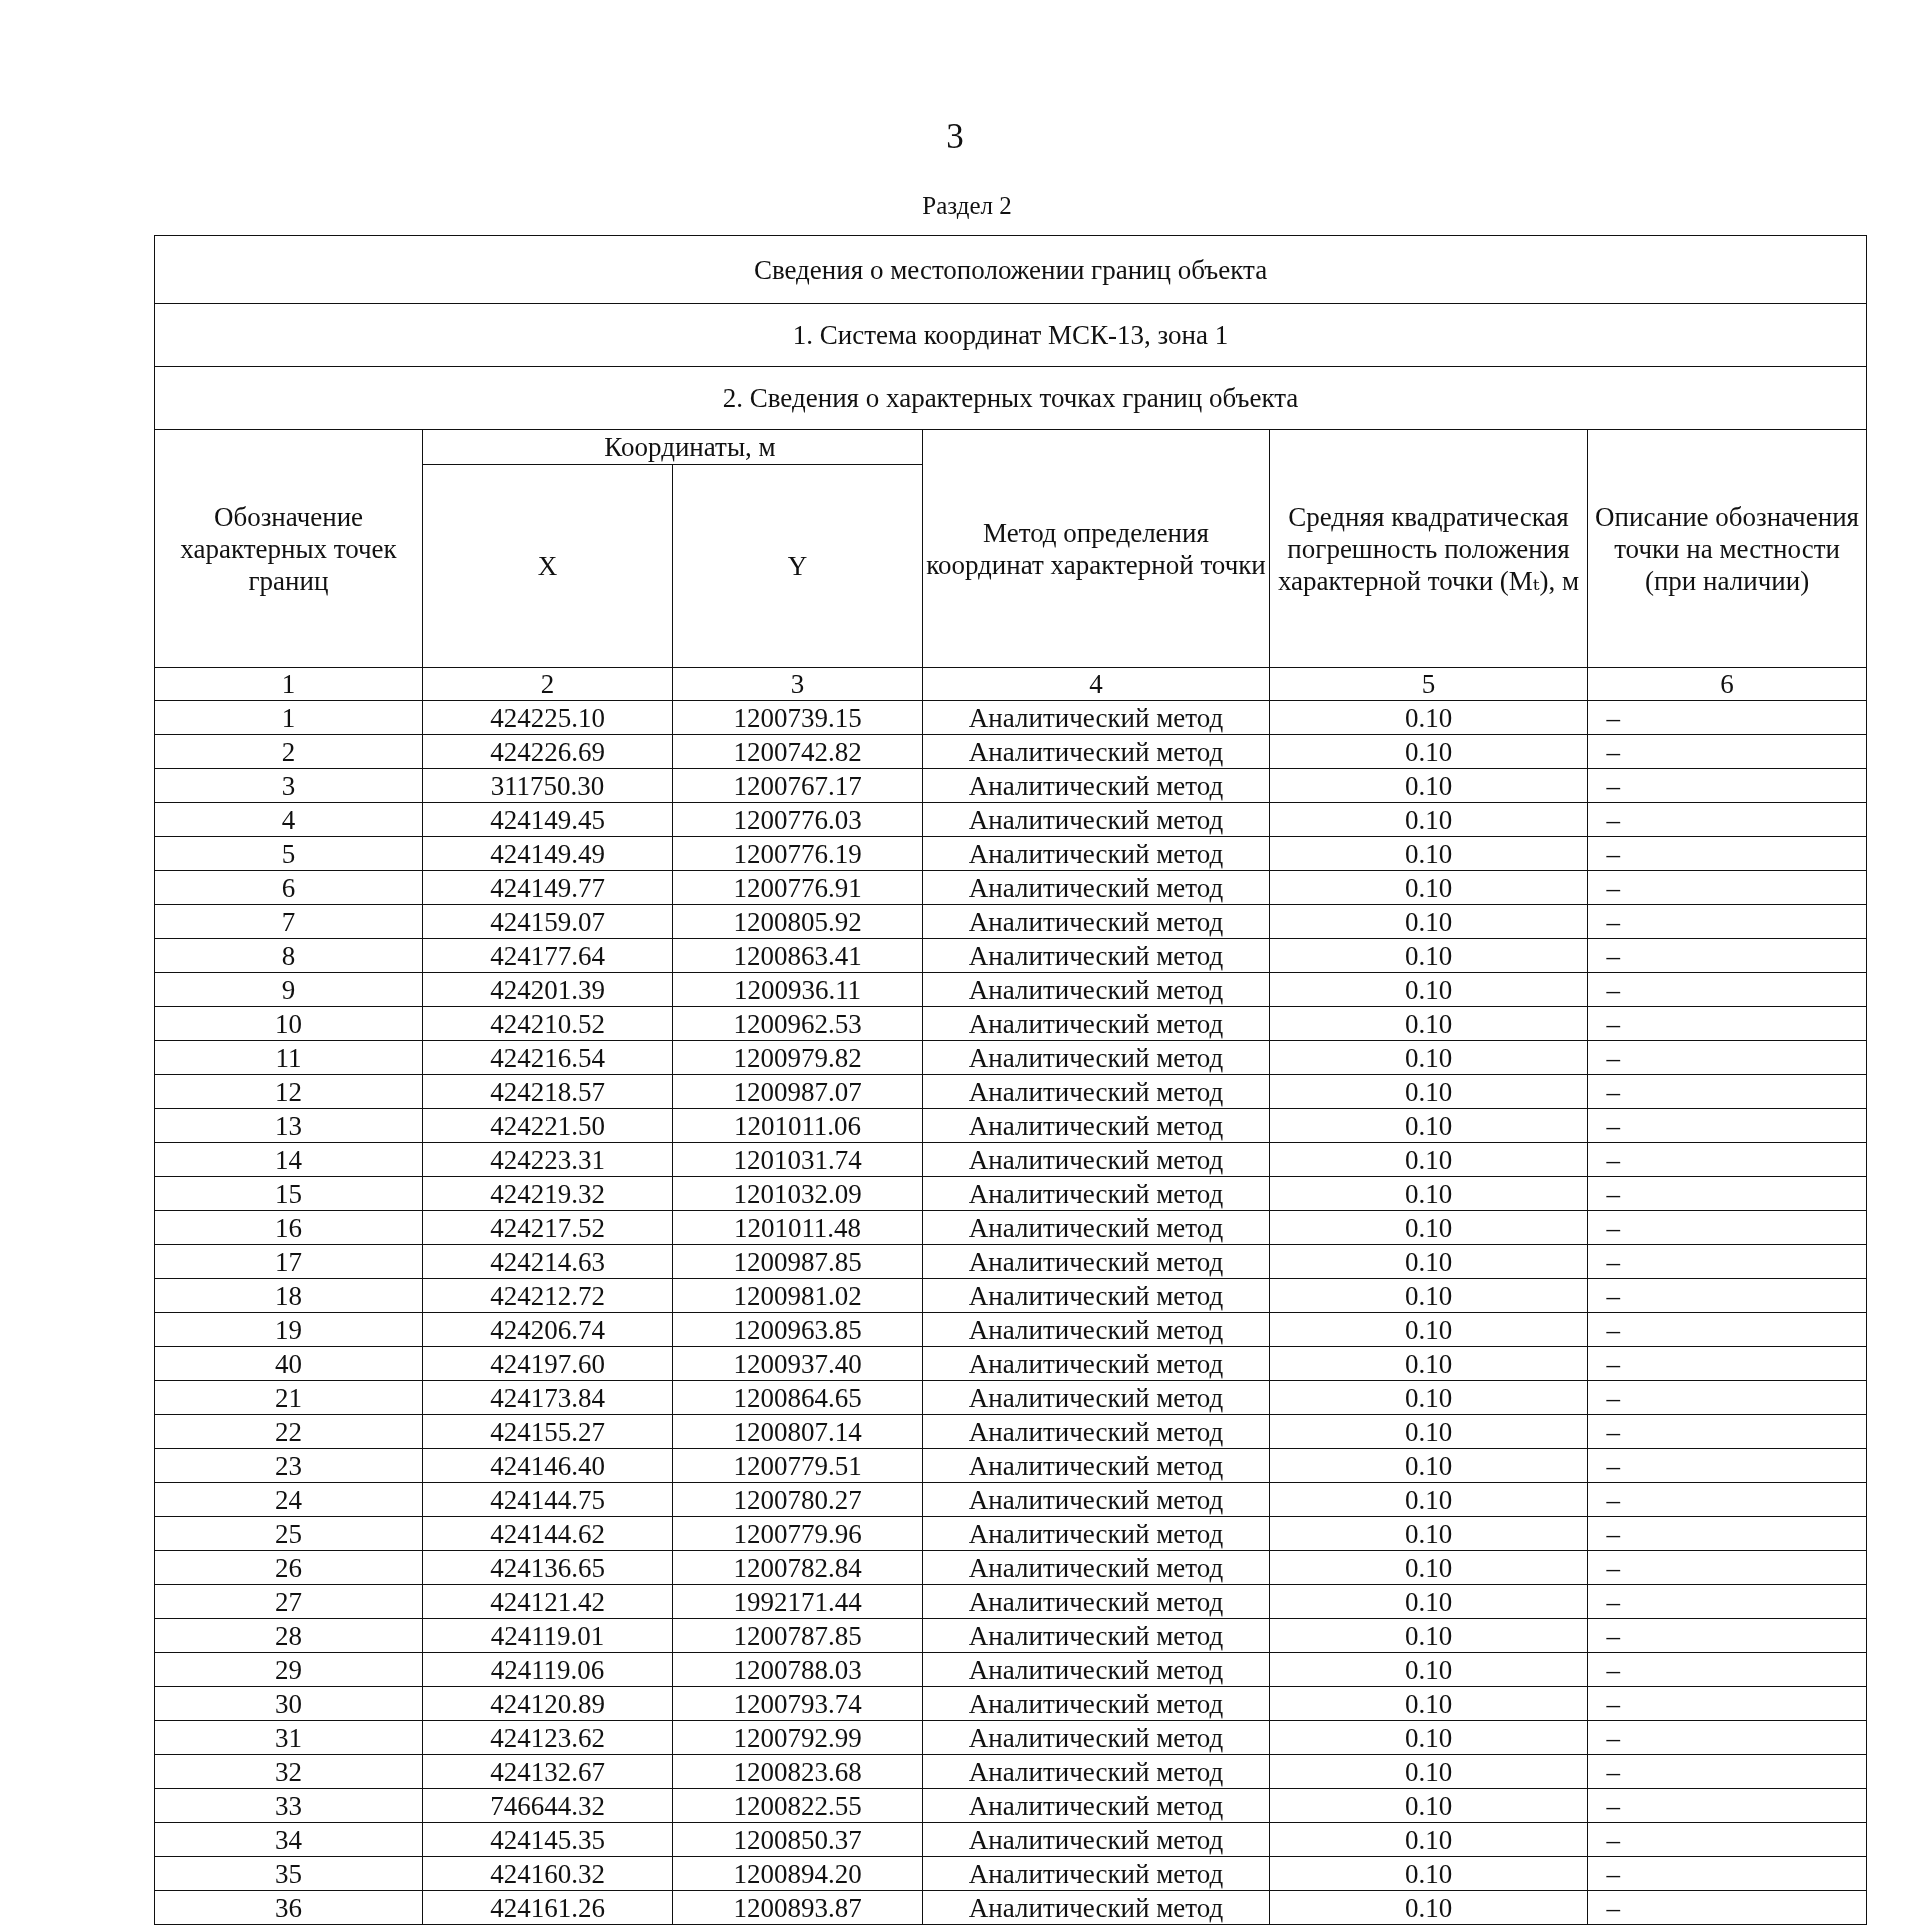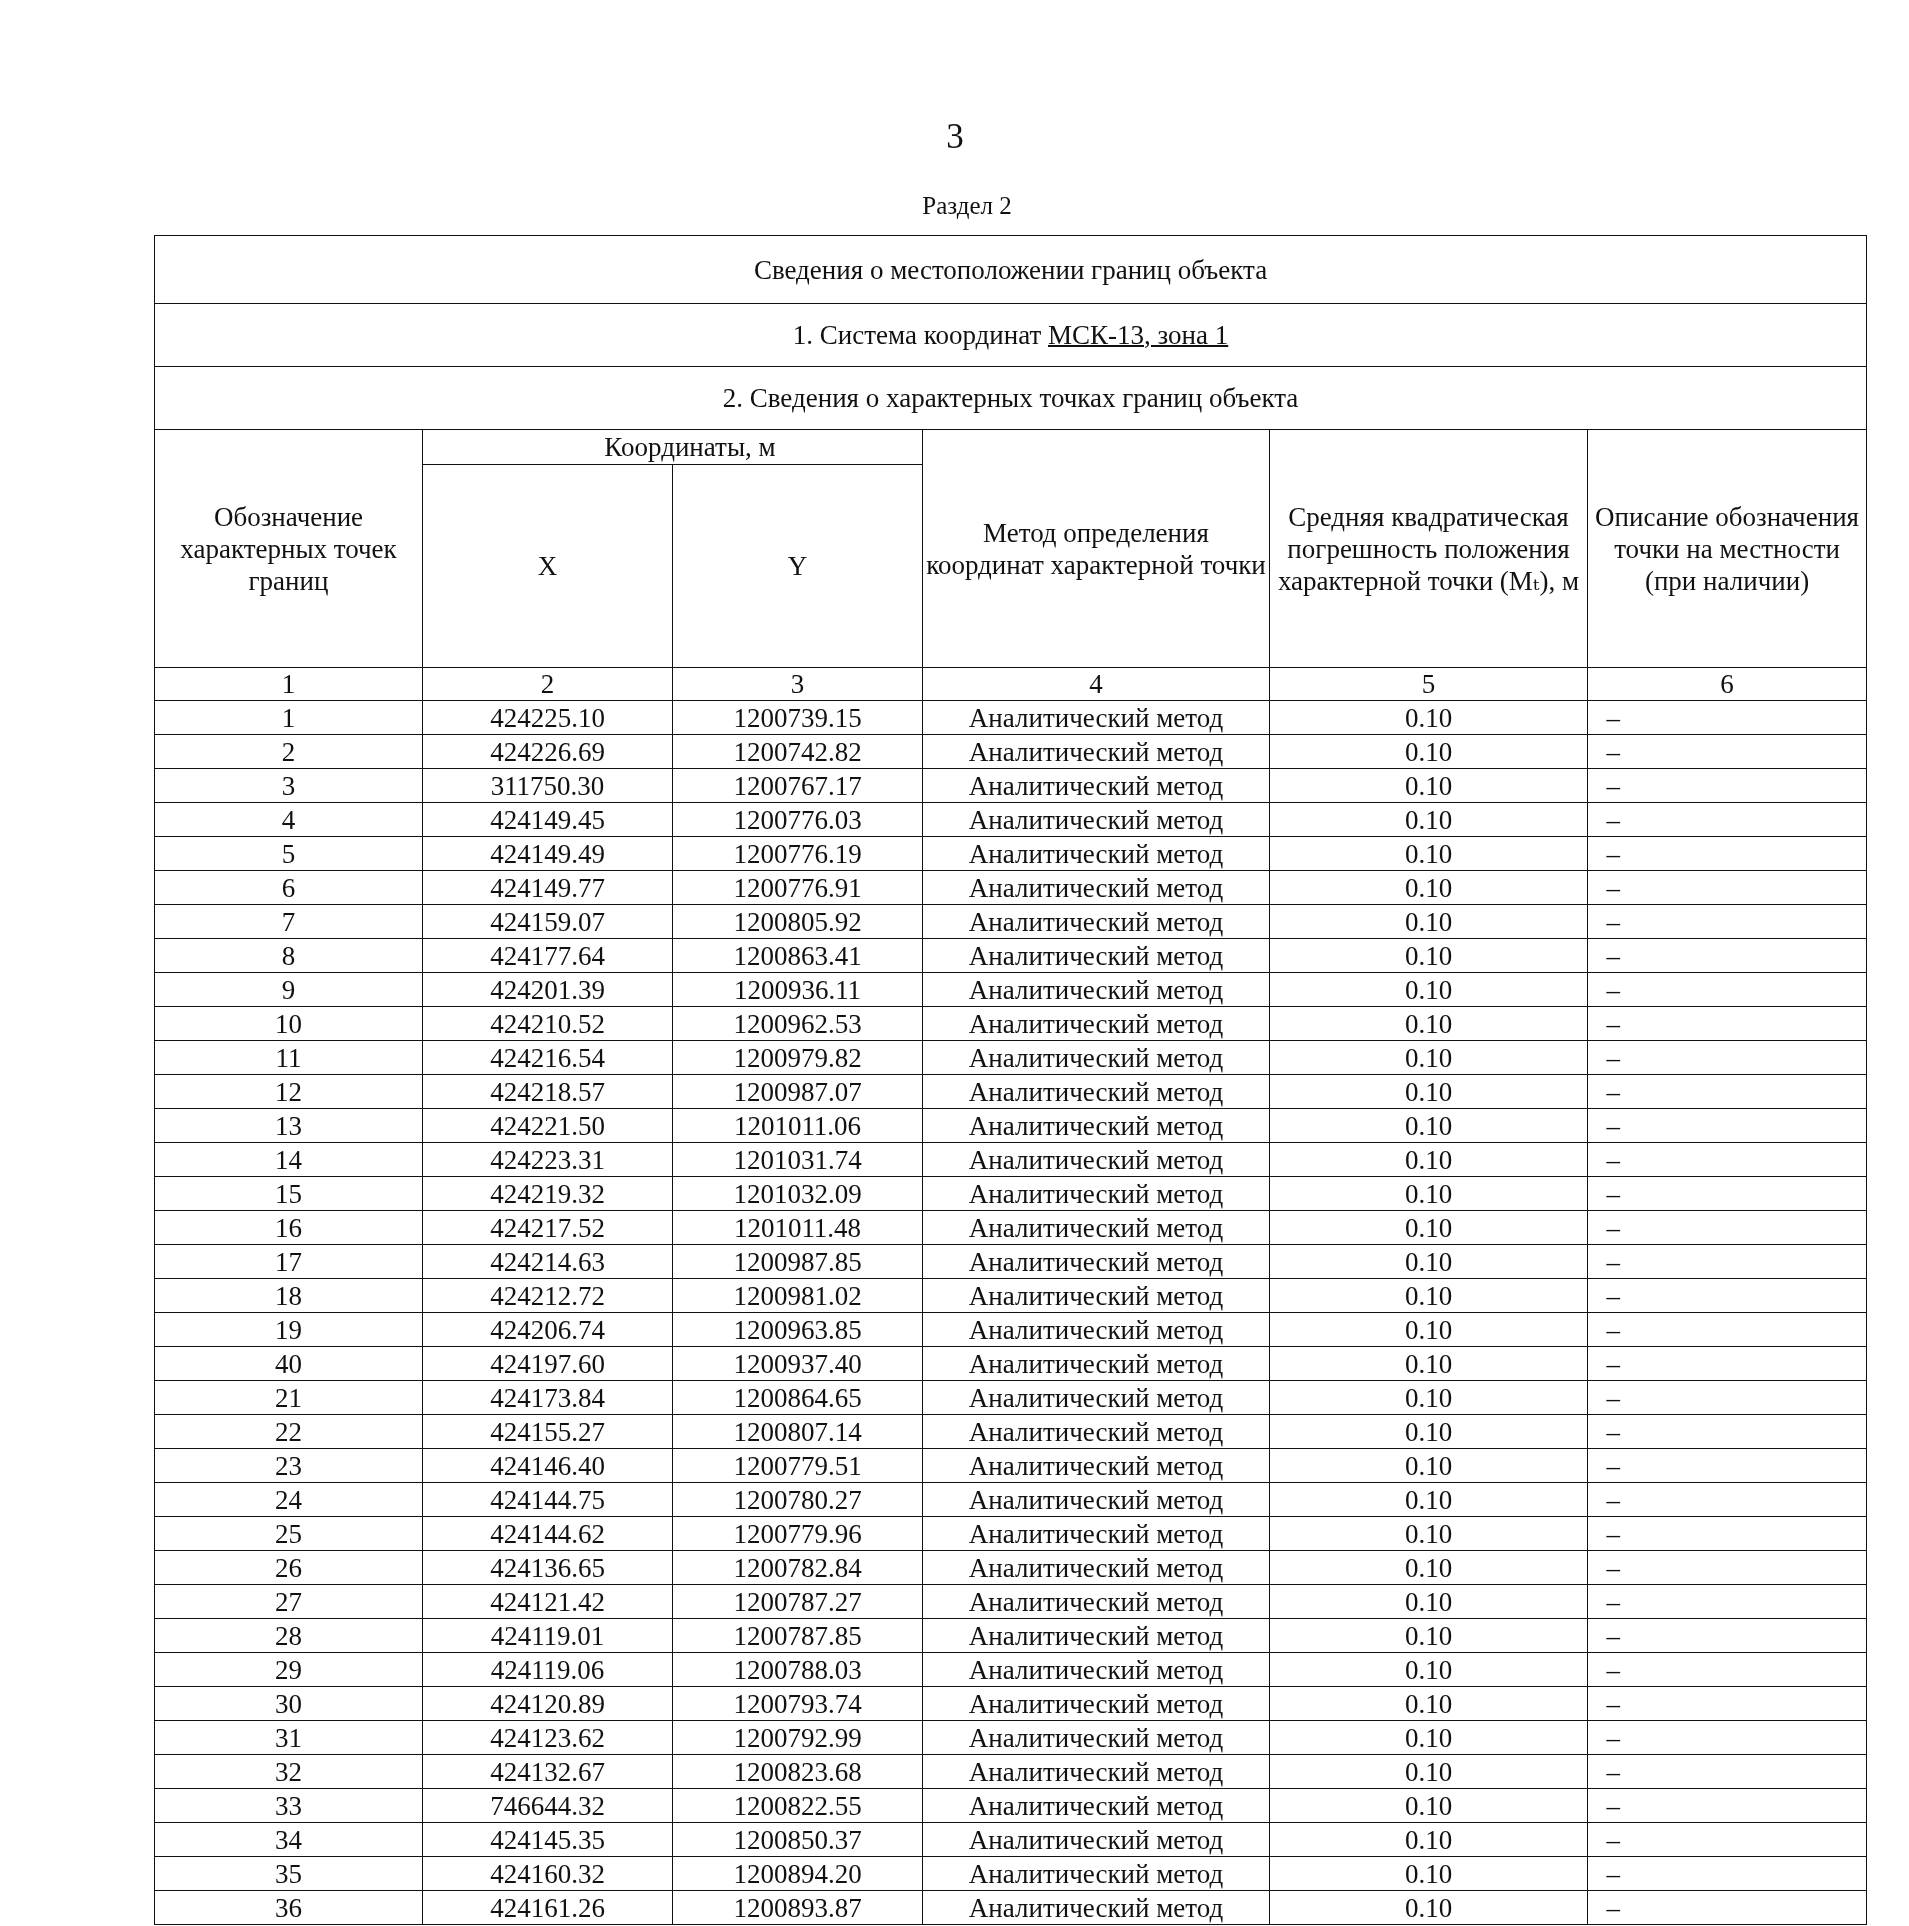--- a/index.html
+++ b/index.html
@@ -10,21 +10,21 @@
   .section-title { position: absolute; left: 12px; width: 1910px; top: 185px; text-align: center;
                    font-size: 25px; line-height: 42px; }
   table.main { position: absolute; left: 154px; top: 235px; width: 1712px;
                border-collapse: collapse; table-layout: fixed; }
   table.main td, table.main th { border: 1.9px solid #111; padding: 0; font-weight: normal;
                font-size: 27px; line-height: 32px; text-align: center; vertical-align: middle; }
   .full-row td { text-align: left; padding-left: 7.7px; height: 62px; vertical-align: top;
                  padding-top: 6.2px; font-size: 29px; }
   .full-row.title td { text-align: center; padding-left: 0; vertical-align: middle; padding-top: 0;
                        height: 67px; }
-  .crs-value { text-decoration: underline; text-decoration-thickness: 1.5px; }
+  .crs-value { text-decoration-thickness: 1.5px; }
   .hdr th { font-size: 29px; line-height: 35px; }
   .hdr-top th.coords { height: 34px; padding-left: 35px; }
   .hdr-sub th { height: 202px; }
   .colnum td { height: 32px; font-size: 28px; }
   .data td { height: 33px; font-size: 25.4px; line-height: 31px; }
   .data td.desc { text-align: left; padding-left: 18.5px; }
 </style>
 </head>
 <body>
 
@@ -273,21 +273,21 @@
         <td>26</td>
         <td>424136.65</td>
         <td>1200782.84</td>
         <td>Аналитический метод</td>
         <td>0.10</td>
         <td class="desc">–</td>
       </tr>
       <tr class="data">
         <td>27</td>
         <td>424121.42</td>
-        <td>1200787.27</td>
+        <td>1992171.44</td>
         <td>Аналитический метод</td>
         <td>0.10</td>
         <td class="desc">–</td>
       </tr>
       <tr class="data">
         <td>28</td>
         <td>424119.01</td>
         <td>1200787.85</td>
         <td>Аналитический метод</td>
         <td>0.10</td>

